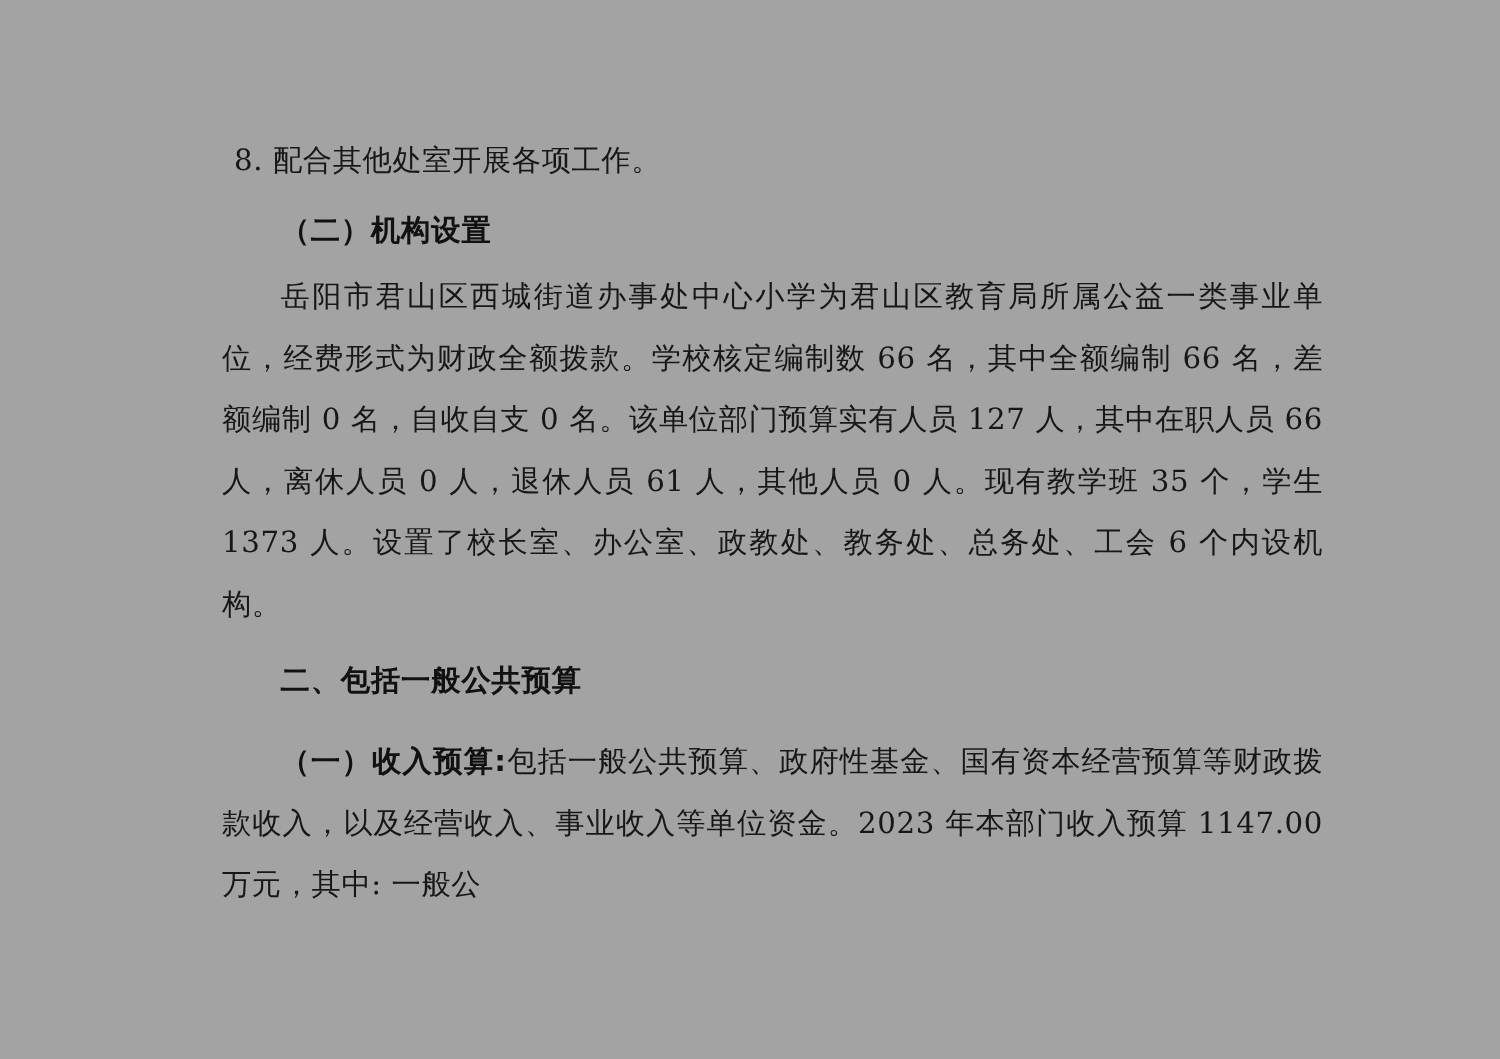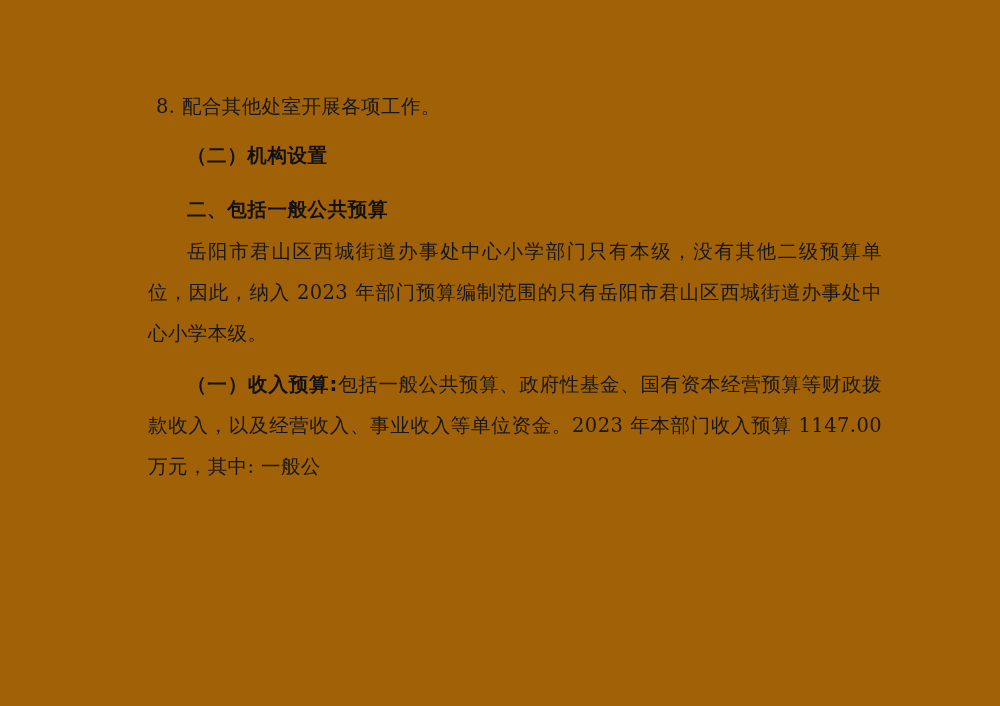--- a/index.html
+++ b/index.html
@@ -11,41 +11,41 @@
     width: 1000px;
     height: 706px;
     overflow: hidden;
     font-family: "DejaVu Serif", "Liberation Serif", serif;
     color: #1a1a1a;
   }
   .page {
     position: relative;
     width: 1000px;
     height: 706px;
-    background: #a16207;
+    background: #a3a3a3;
     box-sizing: border-box;
     padding: 86px 118px 0 148px;
   }
   .doc-body {
     font-size: 19.5px;
     line-height: 41px;
     color: #171717;
     letter-spacing: 0.4px;
     text-align: justify;
     text-justify: inter-ideograph;
   }
   p {
     margin: 0;
   }
   .list-line {
     text-indent: 0;
     padding-left: 8px;
   }
   .heading {
-    font-family: Liberation Sans, sans-serif;
+    font-family: Liberation Mono, monospace;
     font-weight: bold;
     font-size: 19.5px;
     text-indent: 2em;
     letter-spacing: 0.6px;
     line-height: 44px;
     color: #111111;
   }
   .subhead-inline {
     font-family: "DejaVu Sans", "Liberation Sans", sans-serif;
     font-weight: bold;
@@ -62,24 +62,24 @@
 <body>
 
 <div class="page">
   <div class="doc-body">
 
     <p class="list-line">8. 配合其他处室开展各项工作。</p>
 
     <div class="spacer-sm"></div>
 
     <p class="heading">（二）机构设置</p>
+    <p class="para">岳阳市君山区西城街道办事处中心小学为君山区教育局所属公益一类事业单位，经费形式为财政全额拨款。学校核定编制数 66 名，其中全额编制 66 名，差额编制 0 名，自收自支 0 名。该单位部门预算实有人员 127 人，其中在职人员 66 人，离休人员 0 人，退休人员 61 人，其他人员 0 人。现有教学班 35 个，学生 1373 人。设置了校长室、办公室、政教处、教务处、总务处、工会 6 个内设机构。</p>
 
     <div class="spacer-md"></div>
 
     <p class="heading">二、包括一般公共预算</p>
-    <p class="para">岳阳市君山区西城街道办事处中心小学部门只有本级，没有其他二级预算单位，因此，纳入 2023 年部门预算编制范围的只有岳阳市君山区西城街道办事处中心小学本级。</p>
 
     <div class="spacer-md"></div>
 
     <p class="para"><span class="subhead-inline">（一）收入预算:</span><span>包括一般公共预算、政府性基金、国有资本经营预算等财政拨款收入，以及经营收入、事业收入等单位资金。2023 年本部门收入预算 1147.00 万元，其中: 一般公</span></p>
 
   </div>
 </div>
 
 </body></html>

